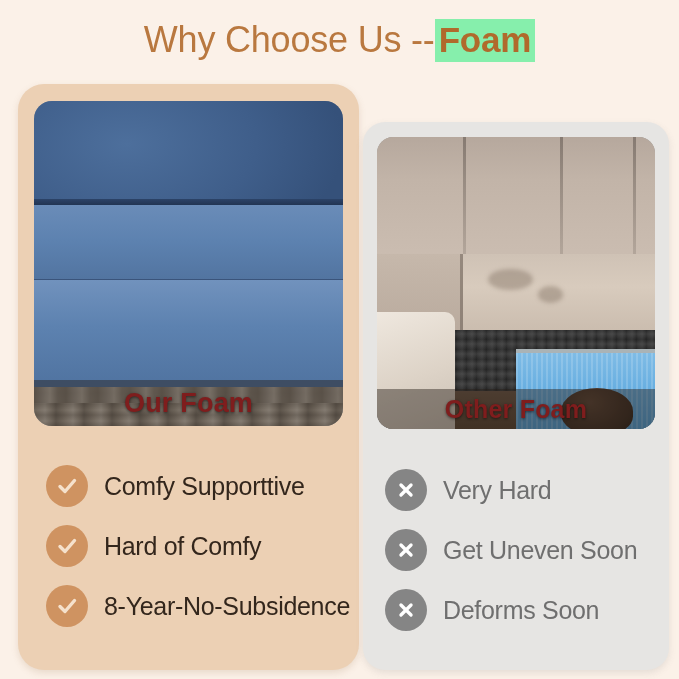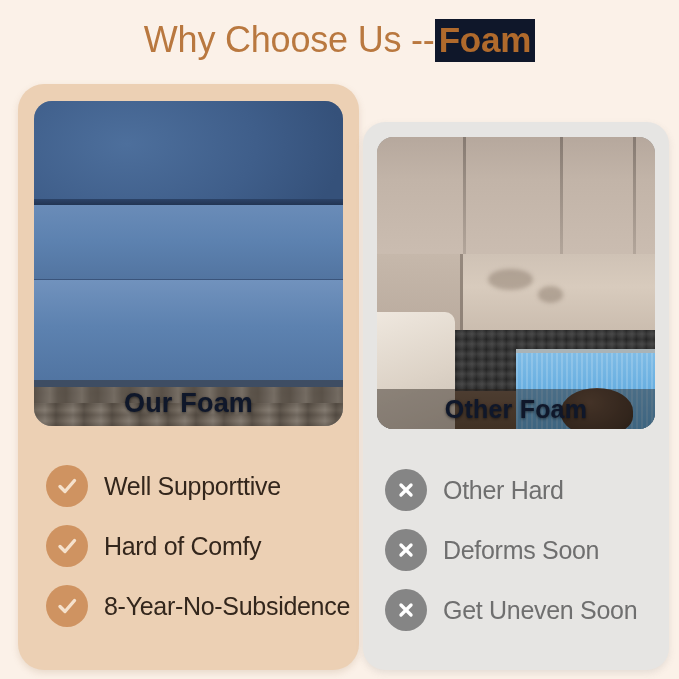--- a/index.html
+++ b/index.html
@@ -27,21 +27,21 @@
   .title-plain {
     font-size: 36px;
     color: #b9783f;
     letter-spacing: -0.2px;
     font-weight: 400;
   }
   .title-accent {
     font-size: 35px;
     font-weight: 700;
     color: #b06a2c;
-    background: #0f172a;
+    background: #86efac;
     padding: 1px 4px 3px 4px;
     letter-spacing: -0.2px;
   }
 
   
   .panel {
     position: absolute;
     box-sizing: border-box;
     overflow: hidden;
   }
@@ -207,21 +207,21 @@
 
   
   .caption {
     position: absolute;
     left: 0; right: 0; bottom: 0;
     height: 46px;
     background: rgba(40,30,25,0.45);
     display: flex;
     align-items: center;
     justify-content: center;
-    color: #0f172a;
+    color: #7f1d1d;
     font-weight: 700;
     font-size: 27px;
     letter-spacing: 0.2px;
     text-shadow: 0 1px 3px rgba(0,0,0,0.55);
   }
   .caption-bad {
     height: 40px;
     font-size: 25px;
     margin-top: 16px;
   }
@@ -295,21 +295,21 @@
   </div>
 
   <div class="feature-list list-good">
 
     <div class="feature-row row-good">
       <span class="badge badge-check">
         <svg width="24" height="24" viewBox="0 0 24 24" aria-hidden="true">
           <path d="M5 12.5 L10 17.5 L19.5 6.5" fill="none" stroke="#f5e1cc" stroke-width="3.4" stroke-linecap="round" stroke-linejoin="round"></path>
         </svg>
       </span>
-      <span class="feature-label label-good">Well Supporttive</span>
+      <span class="feature-label label-good">Comfy Supporttive</span>
     </div>
 
     <div class="feature-row row-good">
       <span class="badge badge-check">
         <svg width="24" height="24" viewBox="0 0 24 24" aria-hidden="true">
           <path d="M5 12.5 L10 17.5 L19.5 6.5" fill="none" stroke="#f5e1cc" stroke-width="3.4" stroke-linecap="round" stroke-linejoin="round"></path>
         </svg>
       </span>
       <span class="feature-label label-good">Hard of Comfy</span>
     </div>
@@ -350,35 +350,35 @@
   </div>
 
   <div class="feature-list list-bad">
 
     <div class="feature-row row-bad">
       <span class="badge badge-cross">
         <svg width="22" height="22" viewBox="0 0 24 24" aria-hidden="true">
           <path d="M6.5 6.5 L17.5 17.5 M17.5 6.5 L6.5 17.5" fill="none" stroke="#ffffff" stroke-width="3.6" stroke-linecap="round"></path>
         </svg>
       </span>
-      <span class="feature-label label-bad">Other Hard</span>
+      <span class="feature-label label-bad">Very Hard</span>
     </div>
 
     <div class="feature-row row-bad">
       <span class="badge badge-cross">
         <svg width="22" height="22" viewBox="0 0 24 24" aria-hidden="true">
           <path d="M6.5 6.5 L17.5 17.5 M17.5 6.5 L6.5 17.5" fill="none" stroke="#ffffff" stroke-width="3.6" stroke-linecap="round"></path>
         </svg>
       </span>
-      <span class="feature-label label-bad">Deforms Soon</span>
+      <span class="feature-label label-bad">Get Uneven Soon</span>
     </div>
 
     <div class="feature-row row-bad">
       <span class="badge badge-cross">
         <svg width="22" height="22" viewBox="0 0 24 24" aria-hidden="true">
           <path d="M6.5 6.5 L17.5 17.5 M17.5 6.5 L6.5 17.5" fill="none" stroke="#ffffff" stroke-width="3.6" stroke-linecap="round"></path>
         </svg>
       </span>
-      <span class="feature-label label-bad">Get Uneven Soon</span>
+      <span class="feature-label label-bad">Deforms Soon</span>
     </div>
 
   </div>
 </div>
 
 </body></html>

